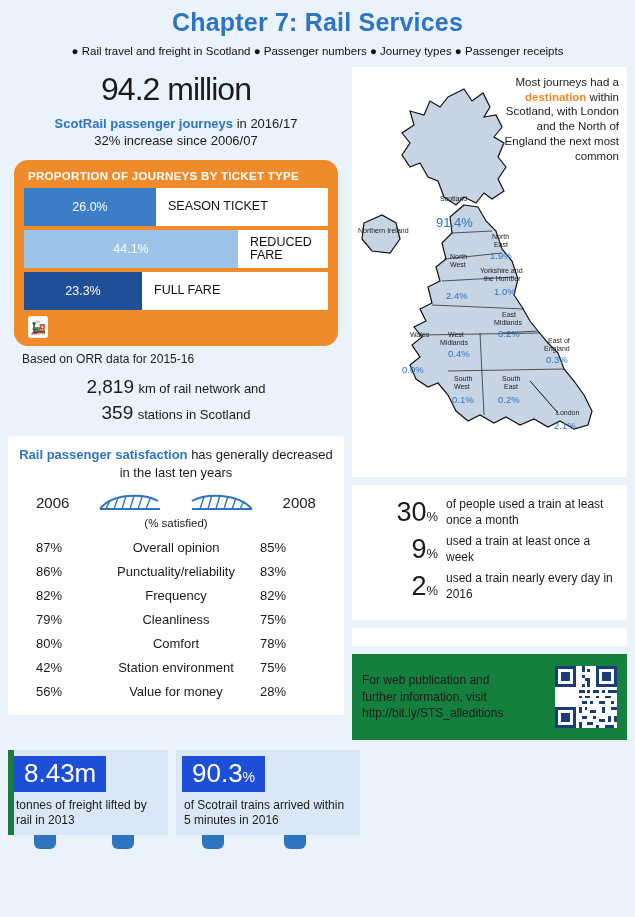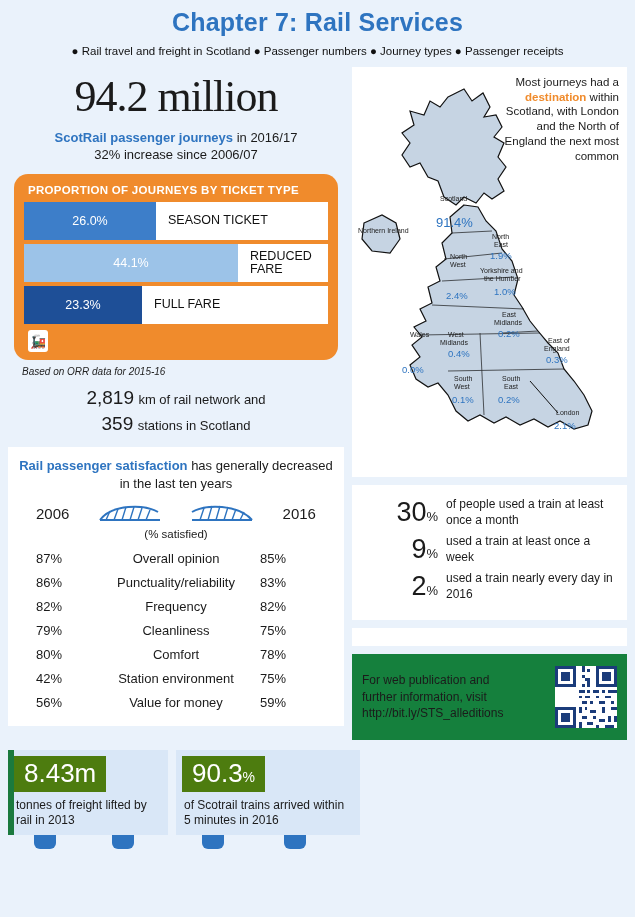--- a/index.html
+++ b/index.html
@@ -27,21 +27,21 @@
   .cols { display: flex; gap: 8px; padding: 0 8px; margin-top: 10px; }
   .col-left { width: 336px; }
   .col-right { width: 275px; }
 
   
   .bignum {
     background: #eaf2fb;
     text-align: center;
     padding-top: 4px;
   }
-  .bignum .val { font-size: 44px; font-weight: normal; letter-spacing: -1px; font-family: Liberation Serif, serif; }
+  .bignum .val { font-size: 32px; font-weight: normal; letter-spacing: -1px; }
   .bignum .lead { font-size: 13px; margin-top: 8px; }
   .bignum .lead b { color: #2e74c0; font-weight: bold; }
   .bignum .sub { font-size: 13px; margin-top: 2px; }
 
   
   .ticket-card {
     margin: 12px 6px 0 6px;
     background: #f08b2c;
     border-radius: 14px;
     padding: 8px 10px 8px 10px;
@@ -61,21 +61,21 @@
     display: flex; align-items: center;
     padding-left: 12px; font-size: 12.5px; color: #111;
     line-height: 1.05;
   }
   .train-icon {
     width: 20px; height: 22px; background: #fff; border-radius: 3px;
     margin-top: 6px; margin-left: 4px;
     display: flex; align-items: center; justify-content: center;
     font-size: 13px; color: #c0392b;
   }
-  .orr-note { font-size: 10px; font-style: italic; margin: 6px 0 0 14px; color: #222; }
+  .orr-note { font-size: 12px; margin: 6px 0 0 14px; color: #222; }
 
   .net-stats { text-align: center; margin-top: 10px; }
   .net-stats div { margin: 4px 0; }
   .net-stats .n { font-size: 19px; }
   .net-stats .t { font-size: 13px; }
 
   
   .sat {
     margin-top: 12px; background: #fff; padding: 10px 10px 12px 10px;
   }
@@ -117,21 +117,21 @@
   
   .web { margin-top: 8px; background: #15803d; padding: 12px 10px; display: flex; align-items: center; gap: 8px; height: 86px;}
   .web-txt { font-size: 12px; line-height: 1.38; flex: 1; }
   .qr { width: 62px; height: 62px; }
 
   
   .bottom { display: flex; gap: 8px; padding: 0 8px; margin-top: 10px; align-items: flex-start; }
   .bbox { background: #d9e7f7; position: relative; padding-bottom: 6px; }
   .b1 { width: 160px; } .b2 { width: 184px; } .b3 { width: 279px; }
   .bnum {
-    background: #4d7c0f; color: #fff; display: inline-block;
+    background: #1d4ed8; color: #fff; display: inline-block;
     padding: 3px 10px 4px 10px; margin: 6px 0 0 6px;
     font-size: 26px; line-height: 1.1;
   }
   .bnum .small { font-size: 14px; }
   .btxt { font-size: 12px; padding: 6px 8px 0 8px; line-height: 1.3; }
   .b3 .btxt { text-align: center; }
   .train-strip { position: absolute; bottom: -14px; left: 0; width: 100%; height: 14px; }
   .wheel { width: 22px; height: 14px; background: #2e74c0; border-radius: 0 0 6px 6px; position: absolute; bottom: 0;}
   .greenline { position: absolute; left: 0; bottom: 0; width: 6px; height: 100%; background: #1b7a3e; }
 </style>
@@ -206,21 +206,21 @@
               <path d="M8 18 L12 9 M16 18 L20 7 M24 18 L28 5 M32 18 L36 5 M40 18 L44 6 M48 18 L52 8" stroke="#2e74c0" stroke-width="1.4"></path>
             </svg>
           </div>
           <div class="bridge">
             <svg width="64" height="22" viewBox="0 0 64 22">
               <path d="M2 18 L62 18" stroke="#2e74c0" stroke-width="2" fill="none"></path>
               <path d="M2 10 C 16 2, 48 2, 62 18" stroke="#2e74c0" stroke-width="2" fill="none"></path>
               <path d="M10 18 L14 6 M18 18 L22 4 M26 18 L30 4 M34 18 L38 5 M42 18 L46 7 M50 18 L54 10" stroke="#2e74c0" stroke-width="1.4"></path>
             </svg>
           </div>
-          <div class="y">2016</div>
+          <div class="y">2008</div>
         </div>
 
         <div class="pcsat">(% satisfied)</div>
 
         <table class="sat-table">
           <tbody>
               <tr>
             <td class="l">87%</td>
             <td class="m">Overall opinion</td>
             <td class="r">85%</td>
@@ -246,21 +246,21 @@
             <td class="r">78%</td>
           </tr>
           <tr>
             <td class="l">42%</td>
             <td class="m">Station environment</td>
             <td class="r">75%</td>
           </tr>
           <tr>
             <td class="l">56%</td>
             <td class="m">Value for money</td>
-            <td class="r">59%</td>
+            <td class="r">28%</td>
           </tr>
         </tbody>
           </table>
       </div>
     </div>
 
     <div class="col-right">
 
       <div class="map-panel">
         <div class="map-note">

